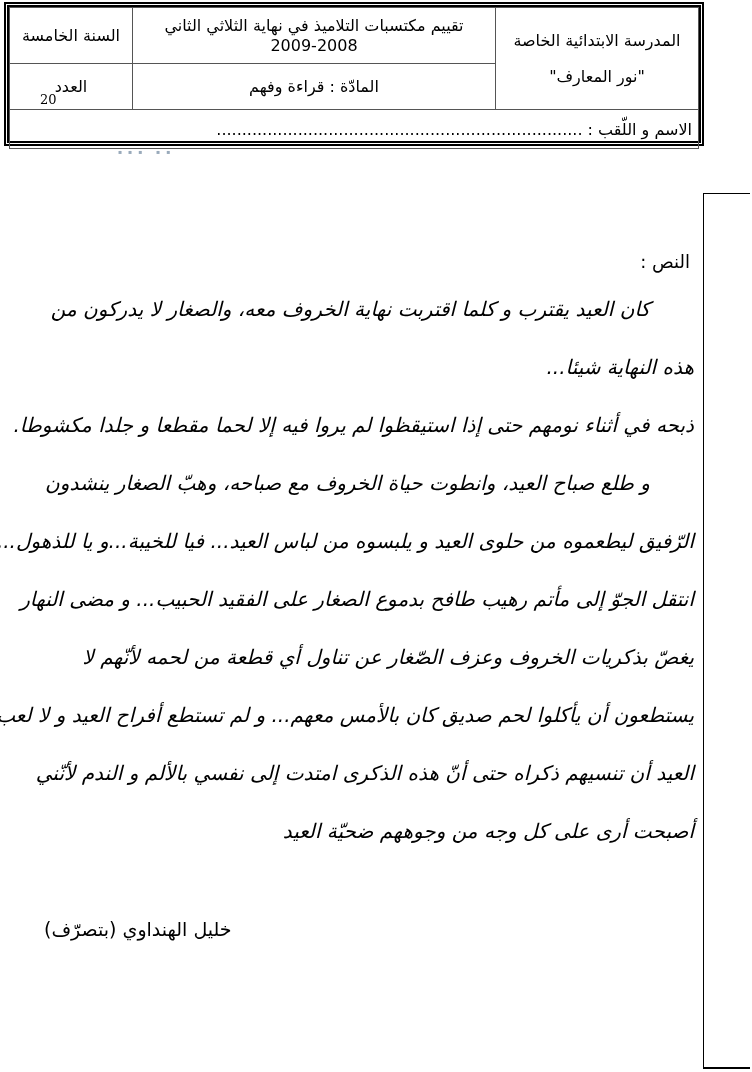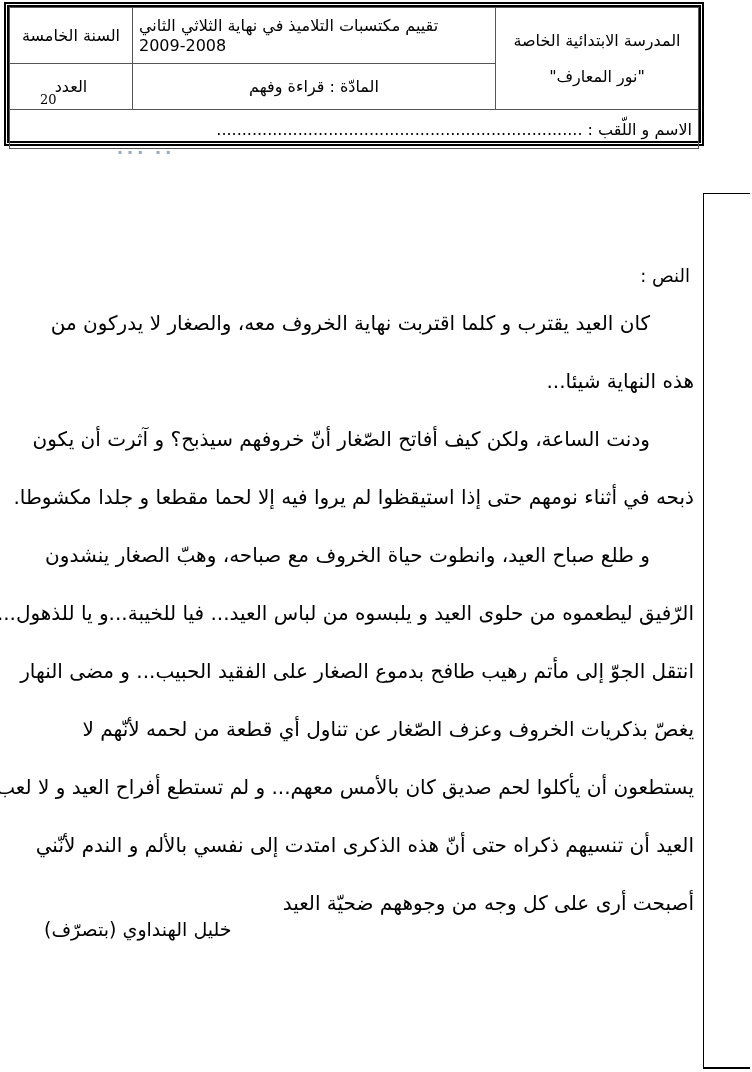--- a/index.html
+++ b/index.html
@@ -15,44 +15,44 @@
   }
   .hdr-table {
     position: absolute; left: 0; top: 0; width: 100%; height: 100%;
     border-collapse: collapse; direction: rtl; table-layout: fixed;
   }
   .hdr-table td {
     border: 1px solid #555; padding: 0 6px; font-size: 16px;
     vertical-align: middle;
   }
   .school-cell { width: 190px; text-align: center; line-height: 36px; font-size: 17px; margin-top: 23px; }
-  .title-cell { text-align: left; line-height: 20px; font-size: 16px; }
+  .title-cell { text-align: center; line-height: 20px; font-size: 16px; }
   .year-cell { width: 110px; text-align: center; font-size: 15px; }
   .subject-cell { text-align: center; font-size: 15px; }
   .count-cell { position: relative; text-align: center; font-size: 15px; }
   .count-cell .score { position: absolute; left: 30px; bottom: 2px; font-family: "DejaVu Serif", serif; font-size: 13px; }
   .name-cell { text-align: right; font-size: 16px; height: 38px; }
   .dots { letter-spacing: 1px; }
   .stray-mark {
     position: absolute; top: 148px; left: 118px; width: 60px; height: 6px;
     color: #9ab; font-size: 6px; letter-spacing: 6px;
   }
   
   .margin-col {
     position: absolute; left: 703px; top: 193px; width: 47px; height: 876px;
     border-left: 1px solid #000; border-top: 1px solid #000; border-bottom: 2px solid #000;
     box-sizing: border-box;
   }
   
   .text-body {
-    position: absolute; left: 18px; top: 258px; width: 676px;
+    position: absolute; left: 18px; top: 244px; width: 676px;
     direction: rtl; font-size: 20px;
   }
   .section-label { font-size: 18px; margin: 0 4px 0 0; height: 36px; line-height: 36px; }
-  .line { height: 58px; line-height: 58px; white-space: nowrap; }
+  .line { height: 58px; line-height: 58px; white-space: nowrap; font-style: italic; }
   .indent { padding-right: 44px; }
   .author {
     position: absolute; left: 44px; top: 918px; font-size: 19px; direction: rtl;
   }
 </style>
 </head>
 <body>
 
 <div class="header-box">
   <table class="hdr-table">
@@ -86,21 +86,20 @@
 </div>
 
 <div class="stray-mark">▪▪▪ ▪▪</div>
 
 <div class="margin-col"></div>
 
 <div class="text-body">
   <div class="section-label">النص :</div>
   <div class="line indent">كان العيد يقترب و كلما اقتربت نهاية الخروف معه، والصغار لا يدركون من</div>
   <div class="line">هذه النهاية شيئا...</div>
-  <div class="line indent">ودنت الساعة، ولكن كيف أفاتح الصّغار أنّ خروفهم سيذبح؟ و آثرت أن يكون</div>
   <div class="line">ذبحه في أثناء نومهم حتى إذا استيقظوا لم يروا فيه إلا لحما مقطعا و جلدا مكشوطا.</div>
   <div class="line indent">و طلع صباح العيد، وانطوت حياة الخروف مع صباحه، وهبّ الصغار ينشدون</div>
   <div class="line">الرّفيق ليطعموه من حلوى العيد و يلبسوه من لباس العيد... فيا للخيبة...و يا للذهول...</div>
   <div class="line">انتقل الجوّ إلى مأتم رهيب طافح بدموع الصغار على الفقيد الحبيب... و مضى النهار</div>
   <div class="line">يغصّ بذكريات الخروف وعزف الصّغار عن تناول أي قطعة من لحمه لأنّهم لا</div>
   <div class="line">يستطعون أن يأكلوا لحم صديق كان بالأمس معهم... و لم تستطع أفراح العيد و لا لعب</div>
   <div class="line">العيد أن تنسيهم ذكراه حتى أنّ هذه الذكرى امتدت إلى نفسي بالألم و الندم لأنّني</div>
   <div class="line">أصبحت أرى على كل وجه من وجوههم ضحيّة العيد</div>
 </div>
 

